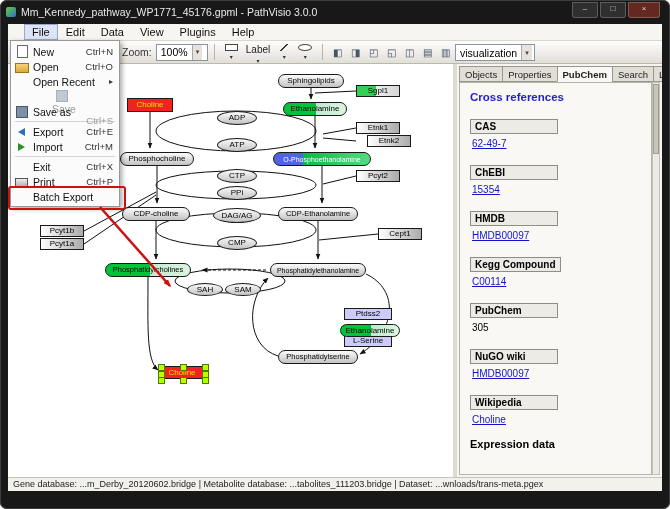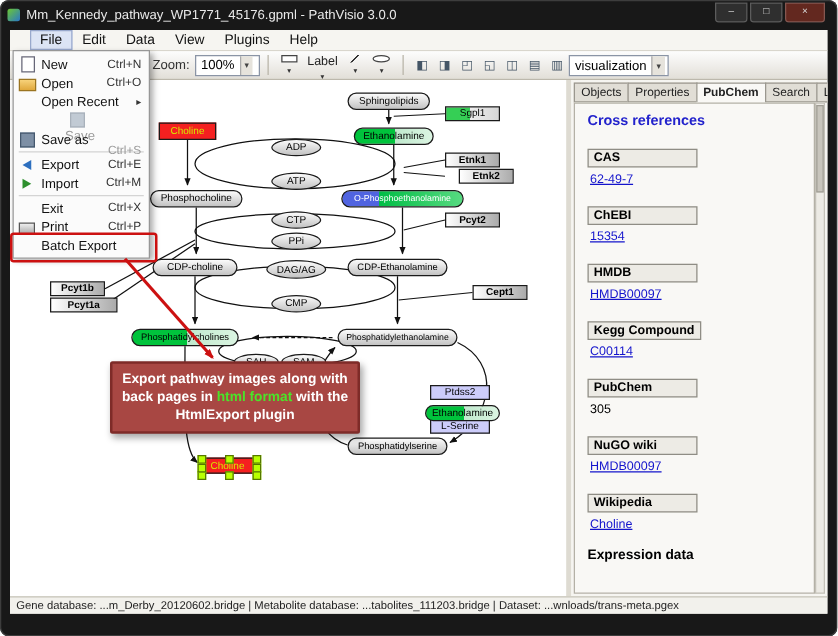--- a/index.html
+++ b/index.html
@@ -50,21 +50,21 @@
   #edges{position:absolute;left:0;top:0;z-index:1;}
   .node{position:absolute;box-sizing:border-box;display:flex;align-items:center;justify-content:center;
     font-size:8px;color:#000;border:1px solid #1a1a1a;background:#fff;white-space:nowrap;z-index:2;line-height:1;}
   .shape-rounded{border-radius:7px;}
   .shape-ellipse{border-radius:50%;}
   .st-gray{background:linear-gradient(180deg,#fbfbfb,#c3c3c3);}
   .st-green{background:linear-gradient(90deg,#00c33c 0%,#00c33c 52%,#bfe9cd 52%,#dbf5e2 100%);}
   .st-greenblue{background:linear-gradient(90deg,#5064e0 0%,#5064e0 30%,#00bd45 30%,#57da81 100%);}
   .st-red{background:#f52020;}
   .st-lavender{background:#ccccfa;}
-  .st-gene{background:linear-gradient(90deg,#ffffff,#ababab);font-weight:bold;}
+  .st-gene{background:linear-gradient(90deg,#ffffff,#ababab);}
   .st-gene-green{background:linear-gradient(90deg,#35cf55 0%,#35cf55 45%,#ededed 45%,#d6d6d6 100%);}
   .handle{position:absolute;width:5px;height:5px;background:#b8ff00;border:1px solid #557700;z-index:3;}
   .splitter{position:absolute;left:445px;top:0;width:4px;height:100%;background:#dedbd2;}
   
   .sidepanel{position:absolute;left:449px;top:0;width:205px;height:413px;background:#f6f5f1;}
   .tabs{position:absolute;left:2px;top:2px;height:16px;display:flex;}
   .tab{font-size:9.5px;padding:2px 5px;background:#e1ded6;border:1px solid #9a978e;margin-right:-1px;color:#222;}
   .tab.active{background:#f9f8f5;font-weight:bold;border-bottom:1px solid #f9f8f5;}
   .panel-content{position:absolute;left:2px;top:18px;right:10px;bottom:2px;border:1px solid #b4b1a6;
     background:#f9f8f5;padding:8px 10px;overflow:hidden;box-sizing:border-box;}
@@ -218,21 +218,21 @@
             <div class="node shape-ellipse st-gray" style="left: 209px; top: 74px; width: 40px; height: 14px;">ATP</div>
             <div class="node shape-rounded st-gray" style="left: 112px; top: 88px; width: 74px; height: 14px;">Phosphocholine</div>
             <div class="node shape-rounded st-greenblue" style="left: 265px; top: 88px; width: 98px; height: 14px; font-size: 7px; color: rgb(255, 255, 255);">O-Phosphoethanolamine</div>
             <div class="node shape-ellipse st-gray" style="left: 209px; top: 105px; width: 40px; height: 14px;">CTP</div>
             <div class="node shape-rect st-gene" style="left: 348px; top: 106px; width: 44px; height: 12px;">Pcyt2</div>
             <div class="node shape-ellipse st-gray" style="left: 209px; top: 122px; width: 40px; height: 14px;">PPi</div>
             <div class="node shape-rounded st-gray" style="left: 114px; top: 143px; width: 68px; height: 14px;">CDP-choline</div>
             <div class="node shape-ellipse st-gray" style="left: 205px; top: 144px; width: 48px; height: 15px;">DAG/AG</div>
             <div class="node shape-rounded st-gray" style="left: 270px; top: 143px; width: 80px; height: 14px; font-size: 7.5px;">CDP-Ethanolamine</div>
             <div class="node shape-rect st-gene" style="left: 32px; top: 161px; width: 44px; height: 12px;">Pcyt1b</div>
-            <div class="node shape-rect st-gene" style="left: 32px; top: 174px; width: 54px; height: 12px;">Pcyt1a</div>
+            <div class="node shape-rect st-gene" style="left: 32px; top: 174px; width: 44px; height: 12px;">Pcyt1a</div>
             <div class="node shape-rect st-gene" style="left: 370px; top: 164px; width: 44px; height: 12px;">Cept1</div>
             <div class="node shape-ellipse st-gray" style="left: 209px; top: 172px; width: 40px; height: 14px;">CMP</div>
             <div class="node shape-rounded st-green" style="left: 97px; top: 199px; width: 86px; height: 14px; font-size: 7.5px;">Phosphatidylcholines</div>
             <div class="node shape-rounded st-gray" style="left: 262px; top: 199px; width: 96px; height: 14px; font-size: 7px;">Phosphatidylethanolamine</div>
             <div class="node shape-ellipse st-gray" style="left: 179px; top: 219px; width: 36px; height: 13px;">SAH</div>
             <div class="node shape-ellipse st-gray" style="left: 217px; top: 219px; width: 36px; height: 13px;">SAM</div>
             <div class="node shape-rect st-lavender" style="left: 336px; top: 227px; width: 48px; height: 12px; margin-top: 44px;">L-Serine</div>
             <div class="node shape-rect st-lavender" style="left: 336px; top: 244px; width: 48px; height: 12px;">Ptdss2</div>
             <div class="node shape-rounded st-green" style="left: 332px; top: 260px; width: 60px; height: 13px;">Ethanolamine</div>
             <div class="node shape-rounded st-gray" style="left: 270px; top: 286px; width: 80px; height: 14px; font-size: 7.5px;">Phosphatidylserine</div>
@@ -342,16 +342,13 @@
 
   <svg class="arrow-overlay" width="670" height="509">
     <defs>
       <marker id="arrRed" markerWidth="9" markerHeight="9" refX="6.5" refY="3" orient="auto" markerUnits="userSpaceOnUse">
         <path d="M0,0 L8,3 L0,6 z" fill="#cc1111"></path>
       </marker>
     </defs>
     <line x1="100" y1="207" x2="170" y2="286" stroke="#cc1111" stroke-width="2.5" marker-end="url(#arrRed)"></line>
   </svg>
 
-  <div class="callout">
-    <span>Export pathway images along with back pages in </span><span class="hl">html format</span><span> with the HtmlExport plugin</span>
-  </div>
 </div>
 
 </body></html>

